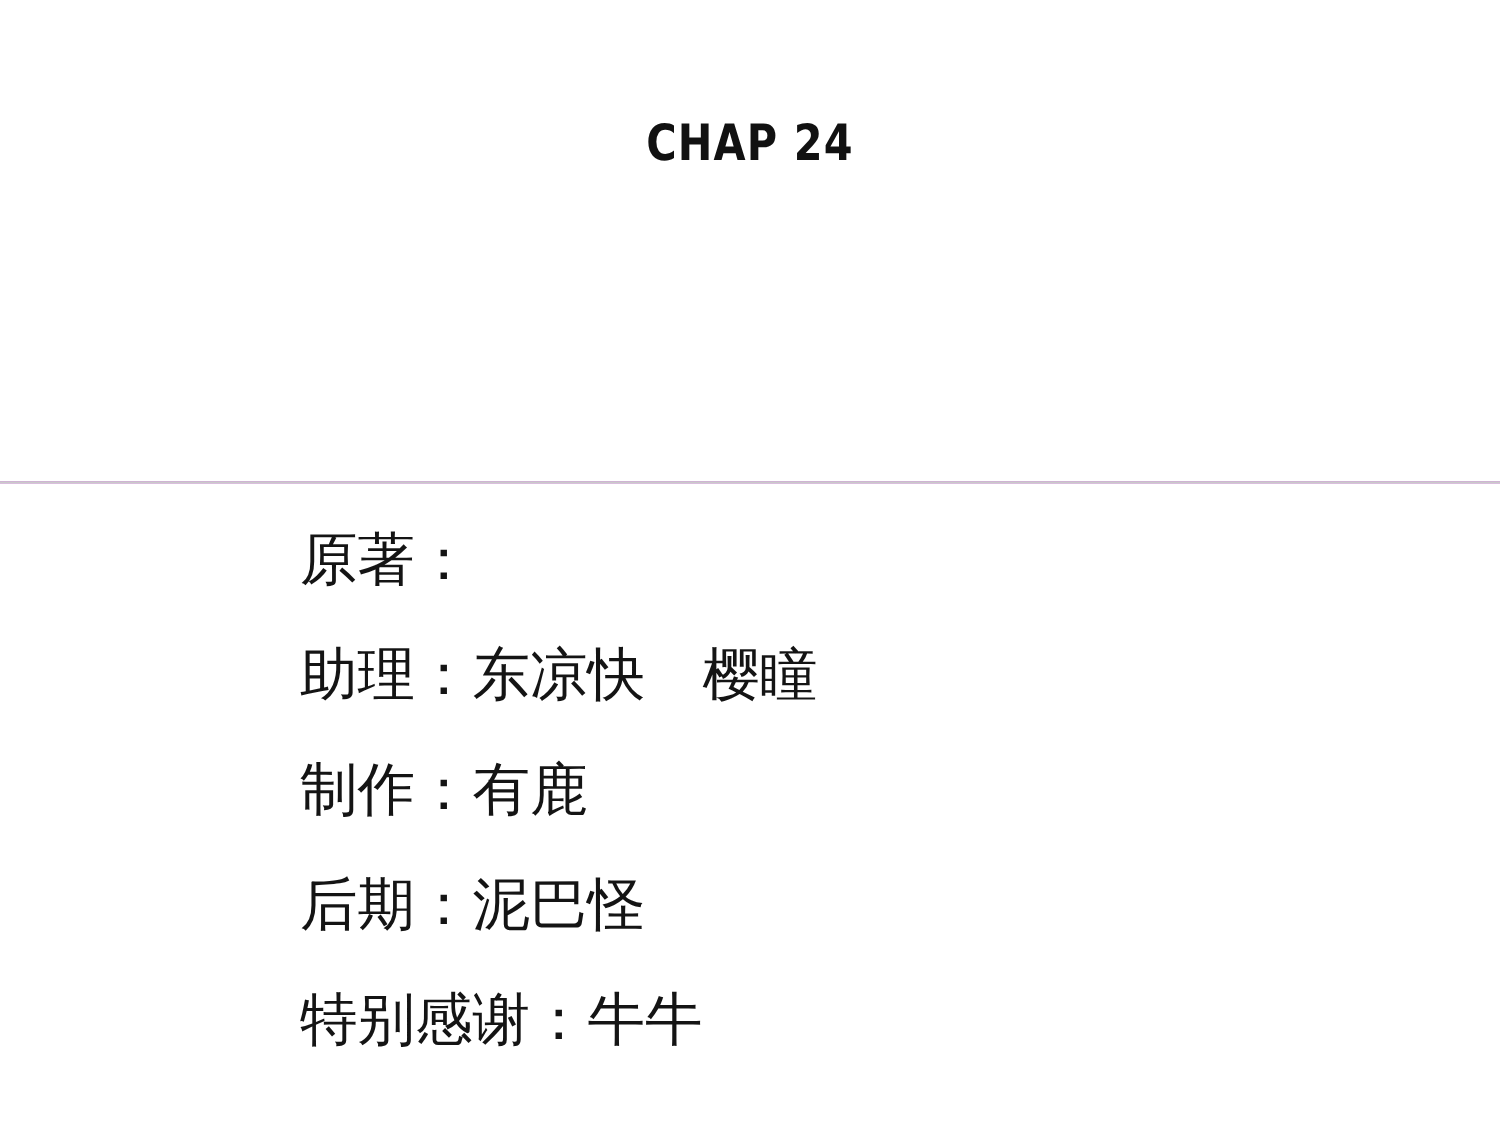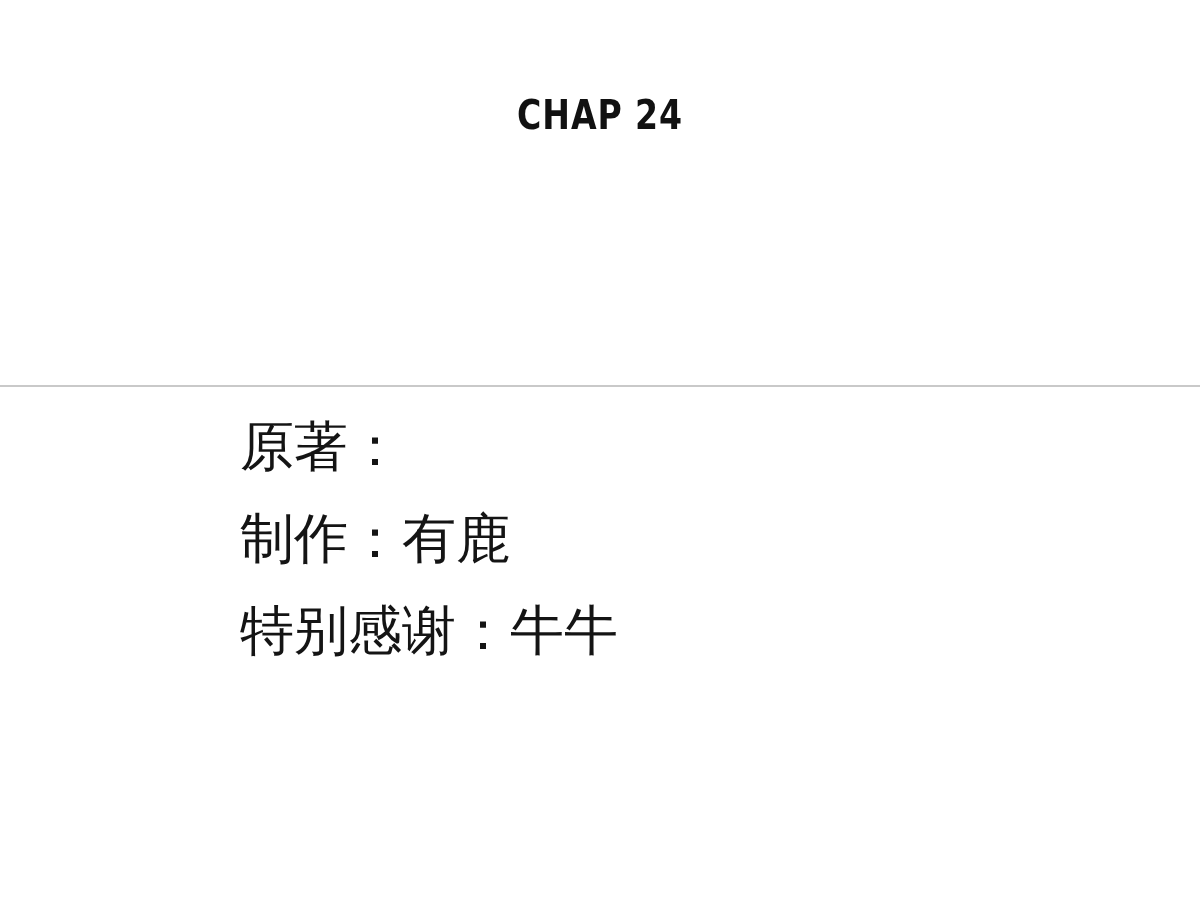--- a/index.html
+++ b/index.html
@@ -66,21 +66,21 @@
   .credits-list {
     position: absolute;
     left: 240px;
     top: 14px;
     width: 940px;
   }
   .credit-row {
     display: flex;
     align-items: baseline;
     font-family: "DejaVu Sans", sans-serif;
-    font-size: 54px;
+    font-size: 46px;
     line-height: 92px;
     color: #141414;
     white-space: pre;
   }
   .credit-label {
     flex: 0 0 auto;
   }
   .credit-value {
     flex: 0 0 auto;
   }
@@ -98,27 +98,33 @@
 
   <div class="credits-panel">
     <div class="credits-list">
 
       <div class="credit-row">
         <span class="credit-label">原著：</span>
       </div>
 
 
       <div class="credit-row">
+        <span class="credit-label">助理：</span>
+        <span class="credit-value">东凉快　樱瞳</span>
       </div>
 
       <div class="credit-row">
         <span class="credit-label">制作：</span>
         <span class="credit-value">有鹿</span>
       </div>
 
+      <div class="credit-row">
+        <span class="credit-label">后期：</span>
+        <span class="credit-value">泥巴怪</span>
+      </div>
 
       <div class="credit-row">
         <span class="credit-label">特别感谢：</span>
         <span class="credit-value">牛牛</span>
       </div>
 
     </div>
   </div>
 
 </div>

